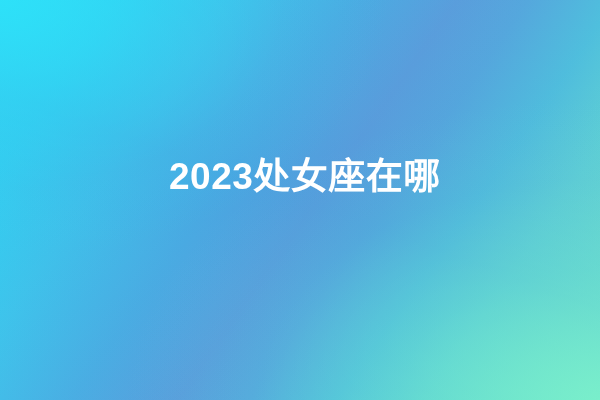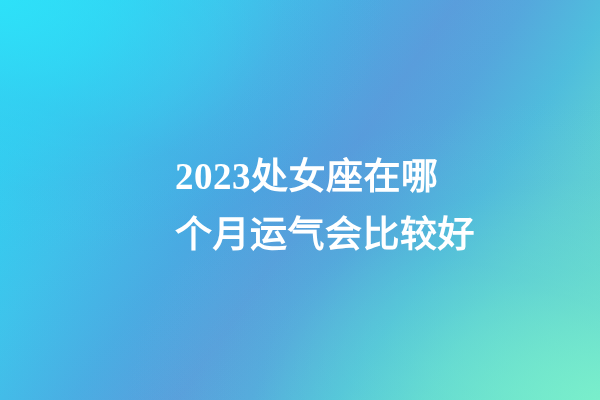--- a/index.html
+++ b/index.html
@@ -65,25 +65,24 @@
       radial-gradient(105% 105% at 0% 0%,
         rgba(44, 228, 250, 0.85) 0%,
         rgba(48, 218, 246, 0.45) 26%,
         rgba(60, 200, 238, 0.14) 45%,
         rgba(90, 160, 220, 0.00) 62%);
     pointer-events: none;
   }
 
   .title-block {
     position: absolute;
-    left: 175px;
+    left: 169px;
     top: 148px;
     width: 310px;
     z-index: 3;
-    font-family: Liberation Serif, serif;
   }
 
   .title-line {
     display: block;
     color: #ffffff;
     font-size: 37px;
     font-weight: 700;
     line-height: 58px;
     letter-spacing: 0.5px;
     white-space: nowrap;
@@ -93,16 +92,15 @@
 <body>
 
 <div class="banner">
 
   <div class="banner-sheen"></div>
   <div class="banner-corner-glow"></div>
   <div class="banner-corner-cyan"></div>
 
   <div class="title-block">
     <span class="title-line">2023处女座在哪</span>
-    <span class="title-line">个月运气会比较好</span>
   </div>
 
 </div>
 
 </body></html>

